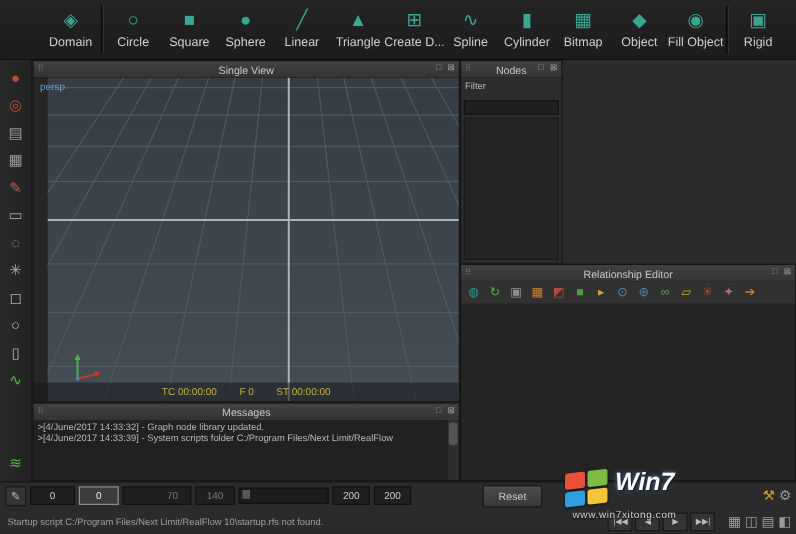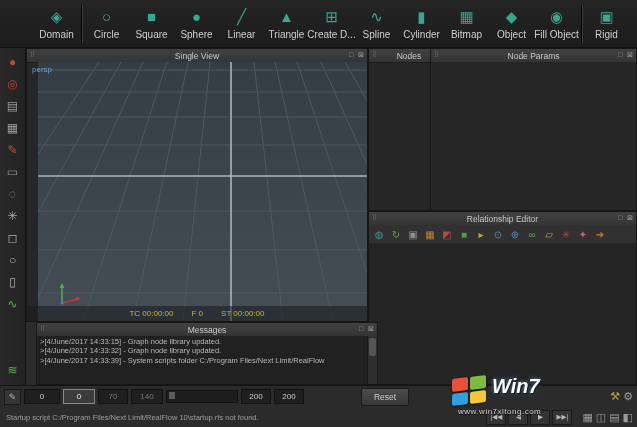--- a/index.html
+++ b/index.html
@@ -56,21 +56,21 @@
 
   
   #rel-panel{left:368px;top:211px;width:269px;height:174px;}
   .rel-toolbar{position:absolute;left:0;top:13px;right:0;height:18px;background:#313131;
                border-bottom:1px solid #1b1b1b;display:flex;align-items:center;padding:0 3px;gap:3px;}
   .rel-icon{width:14px;height:14px;display:flex;align-items:center;justify-content:center;
             font-size:10px;cursor:pointer;flex:0 0 auto;}
   .rel-body{position:absolute;left:0;top:31px;right:0;bottom:0;background:#242424;}
 
   
-  #messages-panel{left:36px;top:322px;width:342px;height:63px;}
+  #messages-panel{left:26px;top:322px;width:342px;height:63px;}
   .msg-body{position:absolute;left:0;top:13px;right:9px;bottom:0;background:#212121;
             padding:1px 3px;font-size:7.5px;line-height:9.4px;color:#b8b8b8;
             white-space:nowrap;overflow:hidden;}
   .msg-scroll{position:absolute;right:0;top:13px;bottom:0;width:9px;background:#2e2e2e;border-left:1px solid #191919;}
   .msg-thumb{position:absolute;left:1px;right:1px;top:2px;height:18px;background:#555;border-radius:2px;}
 
   
   .bottombar{position:absolute;left:0;top:385px;width:637px;height:42px;background:#2b2b2b;
              border-top:1px solid #141414;}
   .timeline-row{position:absolute;left:0;top:2px;width:100%;height:17px;display:flex;
@@ -249,33 +249,27 @@
 
   <div class="panel" id="nodes-panel">
     <div class="ptitle">
       <span class="grip">⠿</span>
       <span>Nodes</span>
       <span class="wins">
         <span>□</span>
         <span>⊠</span>
       </span>
     </div>
-  </div>
-
-  <div class="panel" id="params-panel">
-    <div class="ptitle">
-      <span class="grip">⠿</span>
-      <span>Node Params</span>
-      <span class="wins">
-        <span>□</span>
-        <span>⊠</span>
-      </span>
-    </div>
-    <div class="params-body"></div>
-  </div>
+    <div class="nodes-body">
+      <div class="filter-label">Filter</div>
+      <input class="filter-input" type="text" style="">
+      <div class="nodes-list"></div>
+    </div>
+  </div>
+
 
   <div class="panel" id="rel-panel">
     <div class="ptitle">
       <span class="grip">⠿</span>
       <span>Relationship Editor</span>
       <span class="wins">
         <span>□</span>
         <span>⊠</span>
       </span>
     </div>
@@ -301,35 +295,34 @@
   <div class="panel" id="messages-panel">
     <div class="ptitle">
       <span class="grip">⠿</span>
       <span>Messages</span>
       <span class="wins">
         <span>□</span>
         <span>⊠</span>
       </span>
     </div>
     <div class="msg-body" id="msg-lines">
-        <div>&gt;[4/June/2017 14:33:15] - Graph node library updated.</div>
         <div>&gt;[4/June/2017 14:33:32] - Graph node library updated.</div>
         <div>&gt;[4/June/2017 14:33:39] - System scripts folder C:/Program Files/Next Limit/RealFlow</div>
       </div>
     <div class="msg-scroll">
         <div class="msg-thumb"></div>
       </div>
   </div>
 
   <div class="bottombar">
     <div class="timeline-row">
       <span class="mini-btn">✎</span>
       <span class="val" style="width:34px;">0</span>
       <span class="val val-active" style="width:30px;">0</span>
-      <span class="val val-dim" style="width:28px;">70</span>
+      <span class="val val-dim" style="width:28px;padding-left:25px;">70</span>
       <span class="val val-dim" style="width:30px;">140</span>
       <span class="tl-track">
           <span class="tl-handle"></span>
         </span>
       <span class="val" style="width:28px;">200</span>
       <span class="val" style="width:28px;">200</span>
       <span style="width:42px;flex:0 0 auto;"></span>
       <span style="width:6px;flex:0 0 auto;"></span>
       <span class="reset-btn">Reset</span>
       <span style="flex:1;"></span>

